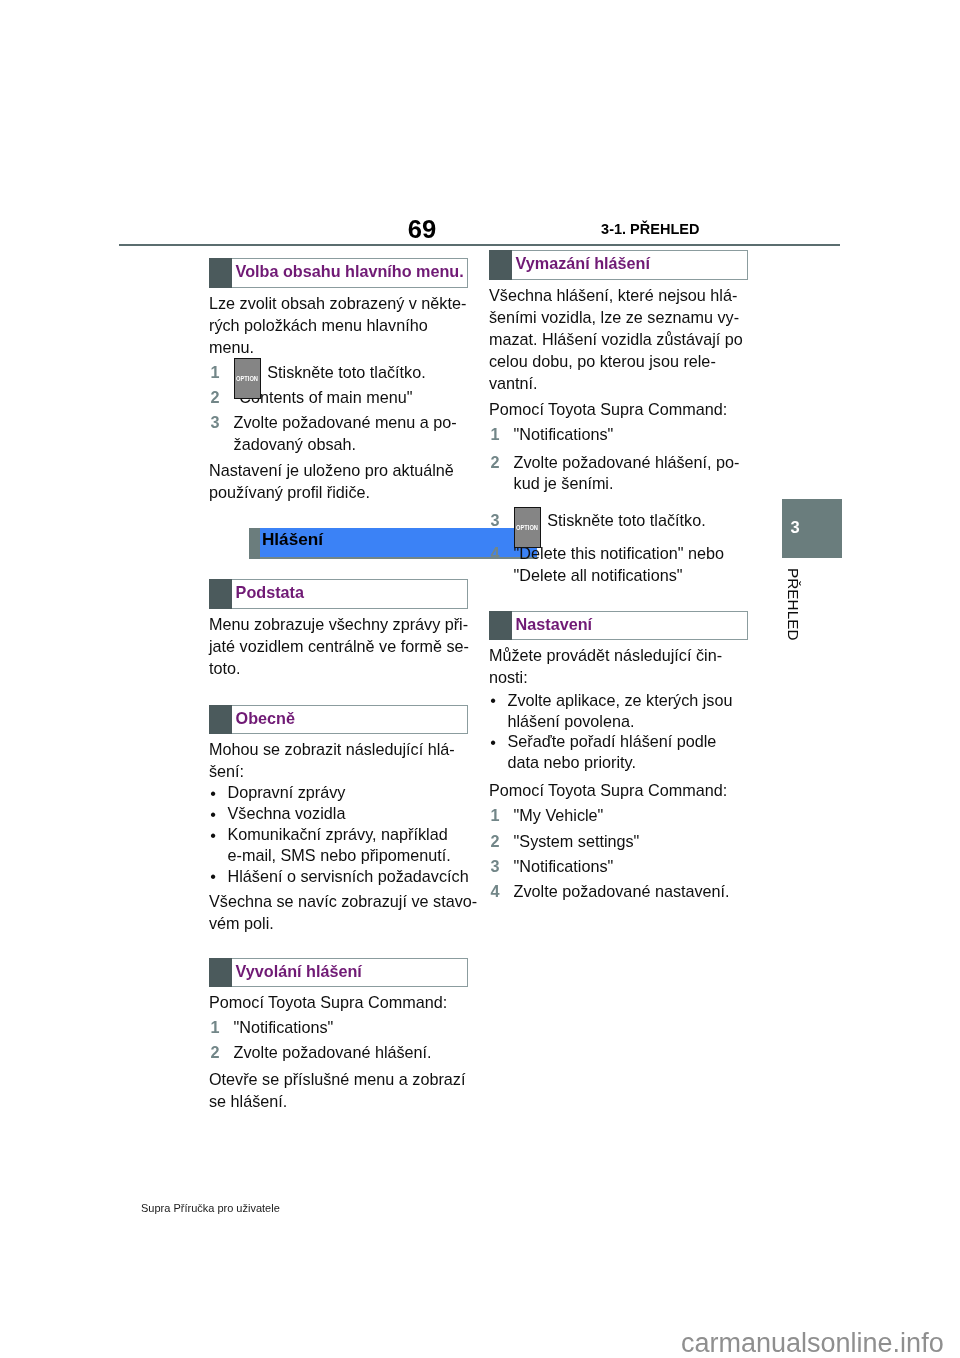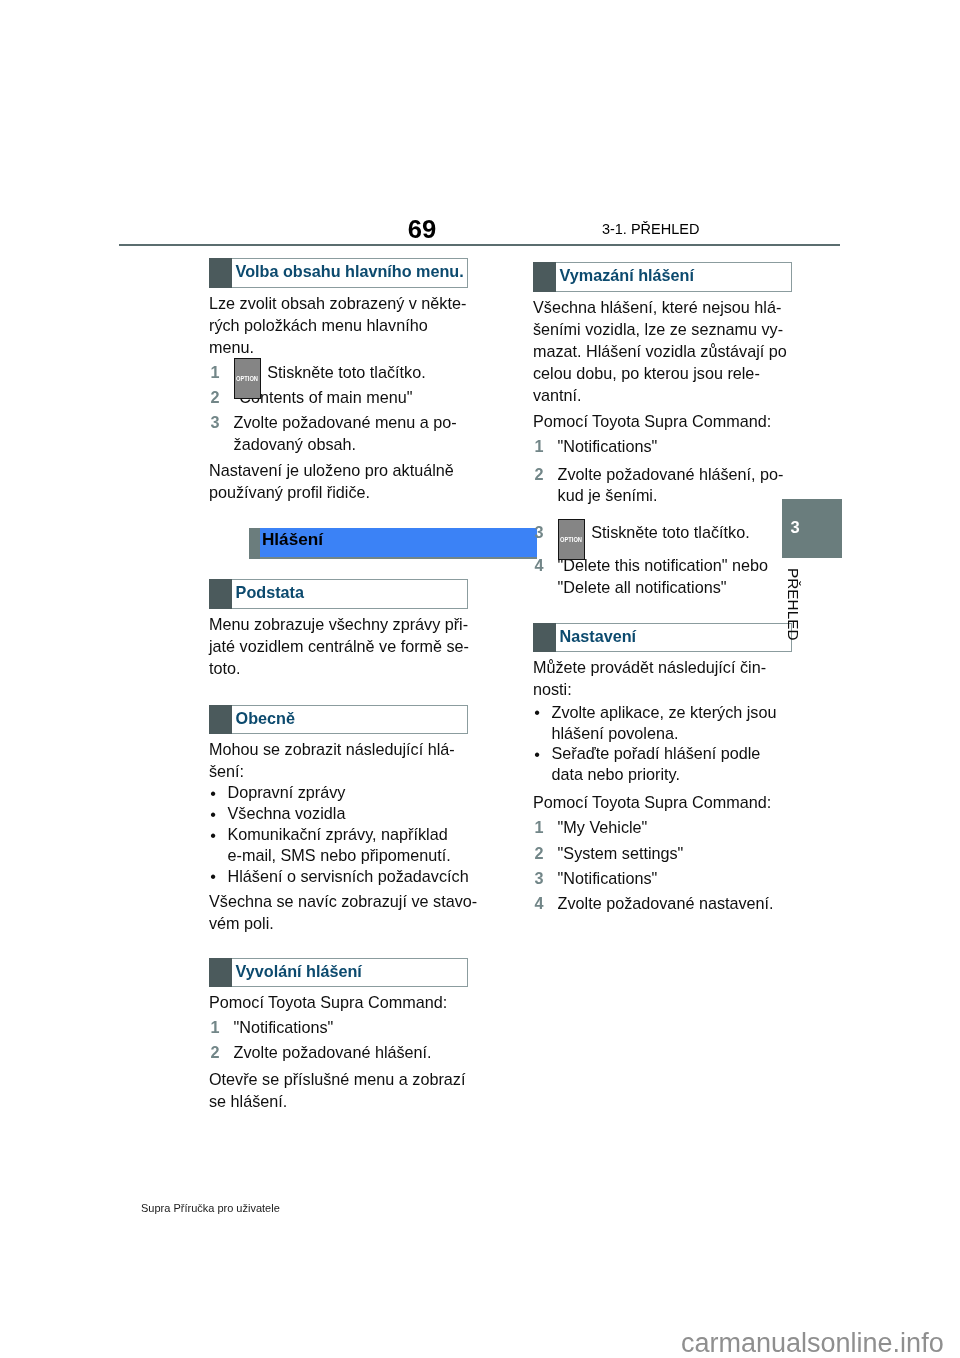--- a/index.html
+++ b/index.html
@@ -7,43 +7,43 @@
   body{
     width:960px;height:1358px;background:#ffffff;
     font-family:"Liberation Sans",sans-serif;
     position:relative;overflow:hidden;
   }
   .page{position:absolute;left:0;top:0;width:960px;height:1358px;}
 
   
   .hdr{position:absolute;left:0px;top:0px;width:960px;height:0;}
   .hdr-sec{position:absolute;left:0;top:222.2px;width:699.4px;text-align:right;
-           font-size:14.5px;font-weight:normal;color:#000;line-height:1;}
+           font-size:14.5px;font-weight:bold;color:#000;line-height:1;}
   .hdr-pg{position:absolute;left:0;top:216.8px;width:774px;text-align:center;
           font-size:25.6px;font-weight:bold;color:#000;line-height:1;padding-left:35px;}
   .hdr-rule{position:absolute;left:119px;top:243.8px;width:721px;height:2.4px;background:#5b6d6f;}
 
   
   .col{position:absolute;width:260px;display:flex;flex-direction:column;align-items:flex-start;}
   .col-l{left:209px;top:258px;}
-  .col-r{left:489px;top:262px;margin-left:44px;}
+  .col-r{left:489px;top:250px;}
   .col>*{margin-top:0;flex:0 0 auto;}
 
   
   .h2{position:relative;height:30.5px;background:#3b82f6;box-sizing:border-box;
       width:288px;border-bottom:2px solid #738687;margin-left:40px;}
   .h2 .bar{position:absolute;left:0;top:0;bottom:-2px;width:11px;background:#6b7d7d;}
   .h2 .tx{position:absolute;left:12.9px;top:3.2px;
           font-size:17.2px;font-weight:bold;color:#000;line-height:1;white-space:nowrap;}
 
   .h3{position:relative;height:29.5px;border:1px solid #8b9c9e;
       background:#fff;box-sizing:border-box;width:259px;}
   .h3 .bar{position:absolute;left:-1px;top:-1px;bottom:-1px;width:23px;background:#4b5a5c;}
   .h3 .tx{position:absolute;left:25.6px;top:4px;
-          font-size:16.2px;font-weight:bold;color:#0c4a6e;line-height:1;white-space:nowrap;}
+          font-size:16.2px;font-weight:bold;color:#701a75;line-height:1;white-space:nowrap;}
 
   
   p.t{margin:0;font-size:16.2px;line-height:21.95px;color:#0f0f0f;white-space:nowrap;}
 
   ol.steps{margin:0;padding:0;list-style:none;}
   ol.steps li{display:flex;font-size:16.2px;line-height:21.85px;color:#0f0f0f;
               margin-top:3.4px;}
   ol.steps li:first-child{margin-top:0;}
   ol.steps li .n{flex:0 0 24.6px;color:#728688;font-weight:bold;font-size:16.2px;padding-left:1.6px;box-sizing:border-box;}
   ol.steps li .c{flex:1;white-space:nowrap;}

